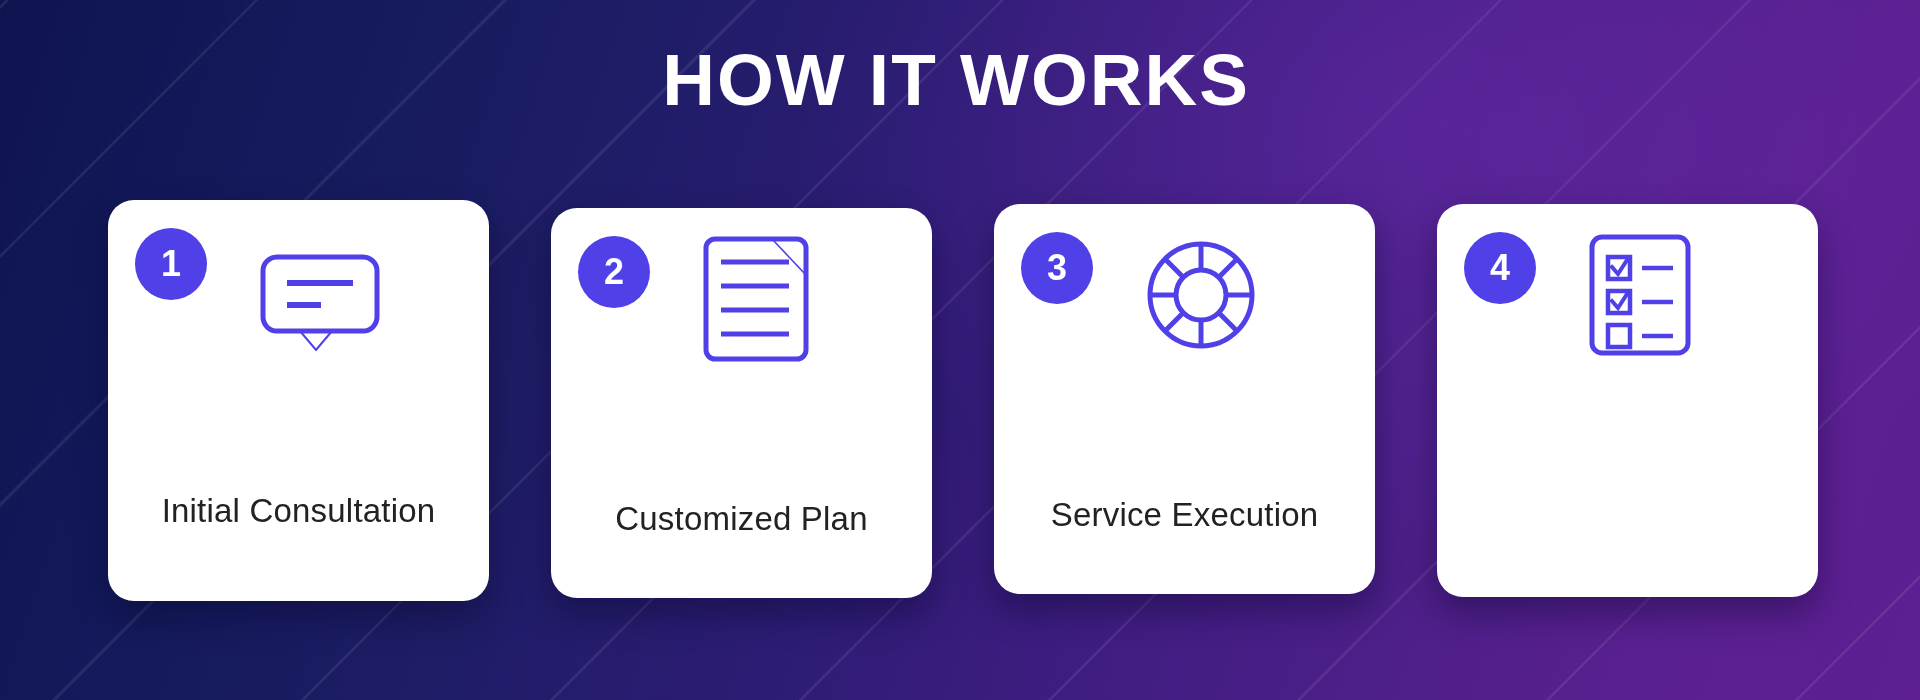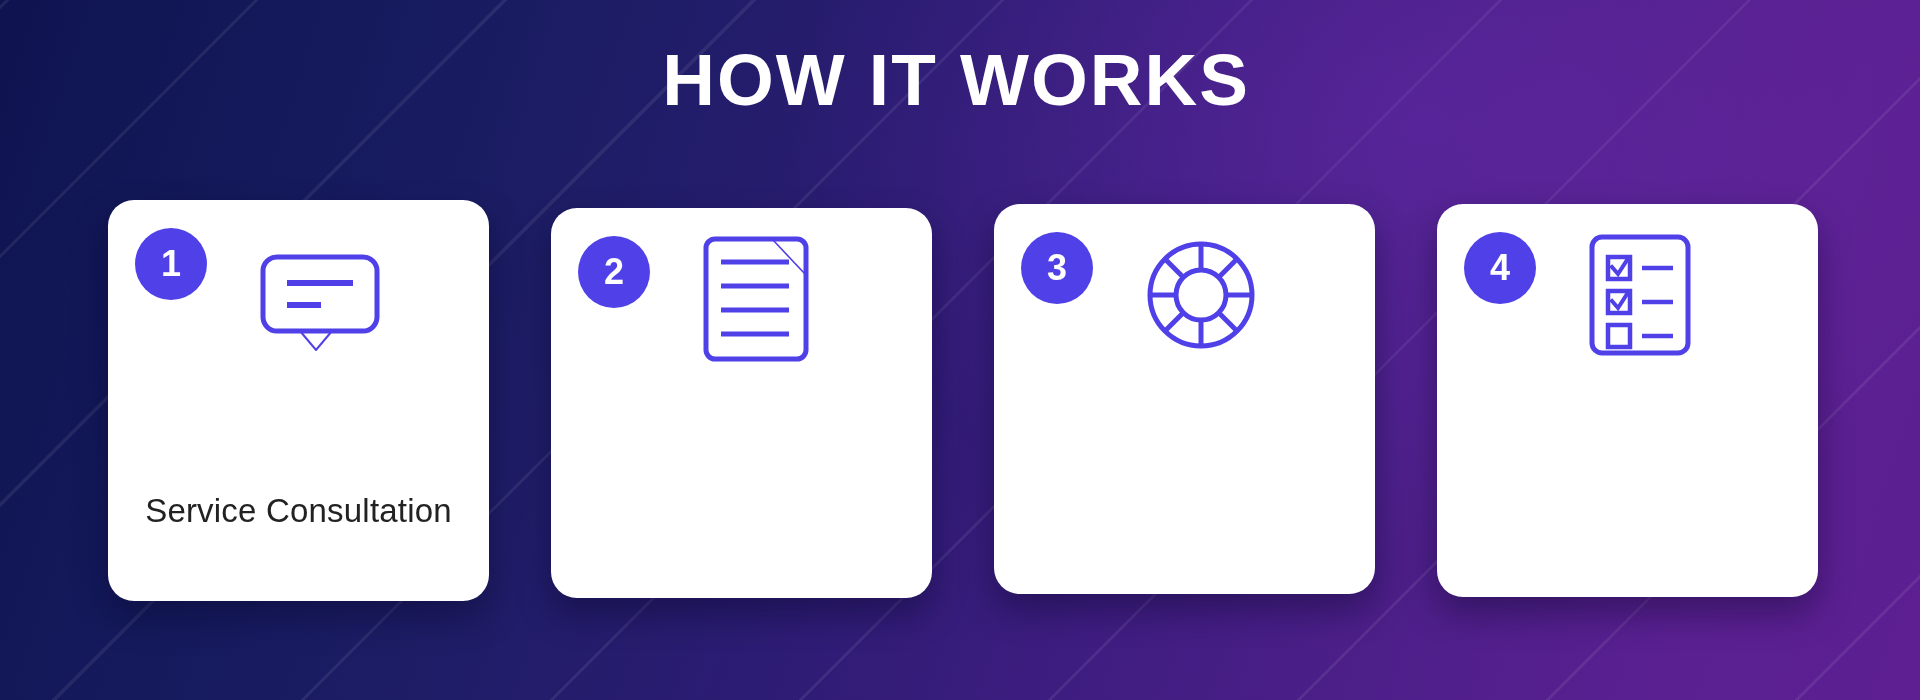--- a/index.html
+++ b/index.html
@@ -162,39 +162,40 @@
           <span>
             <svg width="124" height="120" viewBox="0 0 124 120" fill="none" xmlns="http://www.w3.org/2000/svg">
               <rect x="5" y="26" width="114" height="74" rx="14" ry="14" stroke="#4f40e8" stroke-width="5" fill="none"></rect>
               <line x1="29" y1="52" x2="95" y2="52" stroke="#4f40e8" stroke-width="6" stroke-linecap="butt"></line>
               <line x1="29" y1="74" x2="63" y2="74" stroke="#4f40e8" stroke-width="6" stroke-linecap="butt"></line>
               <path d="M42 100 L58 119 L74 100" stroke="#4f40e8" stroke-width="2" fill="none" stroke-linejoin="miter"></path>
             </svg>
           </span>
         </div>
       </div>
-      <div class="card-label">Service Consultation</div>
+      <div class="card-label">Initial Consultation</div>
     </div>
 
     <div class="card h-mid">
       <div class="card-head">
         <div class="badge">2</div>
         <div class="icon-wrap">
           <span>
             <svg width="110" height="130" viewBox="0 0 110 130" fill="none" xmlns="http://www.w3.org/2000/svg">
               <rect x="5" y="5" width="100" height="120" rx="9" ry="9" stroke="#4f40e8" stroke-width="5" fill="none"></rect>
               <path d="M72 6 L104 40" stroke="#4f40e8" stroke-width="1.6" fill="none"></path>
               <line x1="20" y1="28" x2="88" y2="28" stroke="#4f40e8" stroke-width="5"></line>
               <line x1="20" y1="52" x2="88" y2="52" stroke="#4f40e8" stroke-width="5"></line>
               <line x1="20" y1="76" x2="88" y2="76" stroke="#4f40e8" stroke-width="5"></line>
               <line x1="20" y1="100" x2="88" y2="100" stroke="#4f40e8" stroke-width="5"></line>
             </svg>
           </span>
         </div>
       </div>
+      <div class="card-label">Customized Plan</div>
     </div>
 
     <div class="card h-mid2">
       <div class="card-head">
         <div class="badge">3</div>
         <div class="icon-wrap">
           <span>
             <svg width="114" height="114" viewBox="0 0 114 114" fill="none" xmlns="http://www.w3.org/2000/svg">
               <circle cx="57" cy="57" r="51" stroke="#4f40e8" stroke-width="5" fill="none"></circle>
               <circle cx="57" cy="57" r="25" stroke="#4f40e8" stroke-width="5" fill="none"></circle>
@@ -203,20 +204,21 @@
               <line x1="6" y1="57" x2="32" y2="57" stroke="#4f40e8" stroke-width="5"></line>
               <line x1="82" y1="57" x2="108" y2="57" stroke="#4f40e8" stroke-width="5"></line>
               <line x1="21" y1="21" x2="39" y2="39" stroke="#4f40e8" stroke-width="5"></line>
               <line x1="75" y1="75" x2="93" y2="93" stroke="#4f40e8" stroke-width="5"></line>
               <line x1="93" y1="21" x2="75" y2="39" stroke="#4f40e8" stroke-width="5"></line>
               <line x1="39" y1="75" x2="21" y2="93" stroke="#4f40e8" stroke-width="5"></line>
             </svg>
           </span>
         </div>
       </div>
+      <div class="card-label">Service Execution</div>
     </div>
 
     <div class="card h-tall2">
       <div class="card-head">
         <div class="badge">4</div>
         <div class="icon-wrap">
           <span>
             <svg width="106" height="126" viewBox="0 0 106 126" fill="none" xmlns="http://www.w3.org/2000/svg">
               <rect x="5" y="5" width="96" height="116" rx="10" ry="10" stroke="#4f40e8" stroke-width="5" fill="none"></rect>
               <rect x="21" y="25" width="22" height="22" stroke="#4f40e8" stroke-width="4.5" fill="none"></rect>

